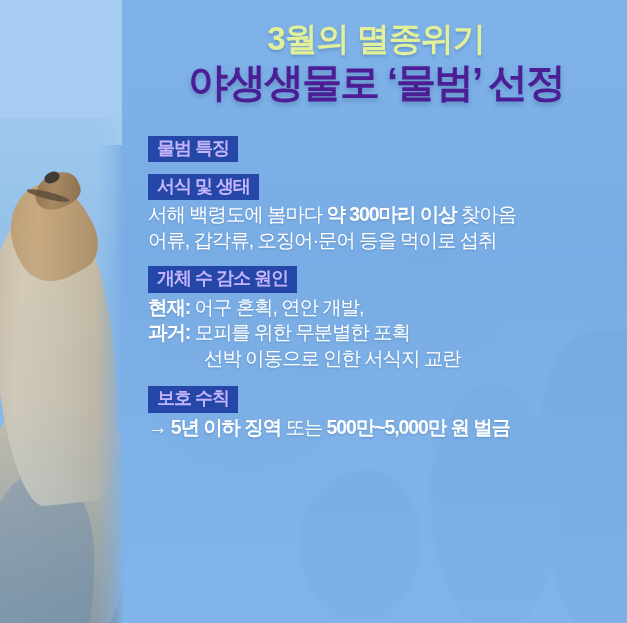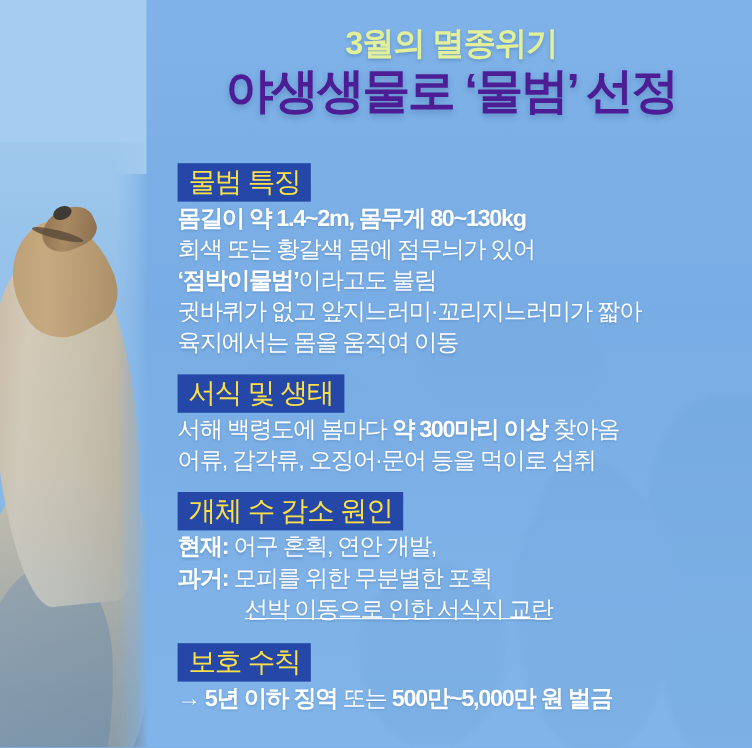--- a/index.html
+++ b/index.html
@@ -127,21 +127,21 @@
     position: absolute; inset: 0;
     background: linear-gradient(180deg, rgba(125,177,230,0) 0%, rgba(125,177,230,.10) 55%, rgba(125,177,230,.42) 100%);
   }
 
   
   .title-block {
     position: absolute; left: 137px; top: 22px; width: 478px;
     text-align: center;
   }
   .title-kicker {
-    font-size: 27px;
+    font-size: 33px;
     font-weight: 700;
     letter-spacing: -1px;
     color: #e2f09a;
     line-height: 1.06;
     text-shadow: 0 2px 3px rgba(40,80,130,.30);
   }
   .title-main {
     margin-top: 3px;
     font-size: 40px;
     font-weight: 700;
@@ -152,40 +152,40 @@
   }
 
   
   .content { position: absolute; left: 148px; top: 136px; width: 472px; }
 
   .section { margin-bottom: 9px; }
 
   .badge {
     display: inline-block;
     background: #2447a8;
-    color: #fde047;
-    font-size: 23px;
-    font-weight: 400;
+    color: #c4b5fd;
+    font-size: 18px;
+    font-weight: 700;
     letter-spacing: -1px;
     padding: 2px 9px 3px 9px;
     line-height: 1.18;
   }
 
   .lines { margin-top: 2px; }
 
   .line {
     color: #ffffff;
     font-size: 19.5px;
     letter-spacing: -1.1px;
     line-height: 1.33;
     font-weight: 400;
     text-shadow: 0 1px 2px rgba(40,80,130,.28);
     white-space: nowrap;
   }
-  .line.indent { padding-left: 56px; text-decoration: underline; }
+  .line.indent { padding-left: 56px; }
   .line .bold { font-weight: 700; }
   .line .reg  { font-weight: 400; }
 
   
   .sec-feature { margin-bottom: 12px; }
   .sec-habitat { margin-bottom: 12px; }
   .sec-decline { margin-bottom: 14px; }
   .sec-rules   { margin-bottom: 0; }
 </style>
 </head>
@@ -222,27 +222,20 @@
 
   <div class="title-block">
     <div class="title-kicker">3월의 멸종위기</div>
     <div class="title-main">야생생물로 ‘물범’ 선정</div>
   </div>
 
   <div class="content">
 
     <div class="section sec-feature">
       <div class="badge">물범 특징</div>
-      <div class="lines">
-          <div class="line"><span class="bold">몸길이 약 1.4~2m, 몸무게 80~130kg</span></div>
-          <div class="line"><span class="reg">회색 또는 황갈색 몸에 점무늬가 있어</span></div>
-          <div class="line"><span class="bold">‘점박이물범’</span><span class="reg">이라고도 불림</span></div>
-          <div class="line"><span class="reg">귓바퀴가 없고 앞지느러미·꼬리지느러미가 짧아</span></div>
-          <div class="line"><span class="reg">육지에서는 몸을 움직여 이동</span></div>
-        </div>
     </div>
 
     <div class="section sec-habitat">
       <div class="badge">서식 및 생태</div>
       <div class="lines">
           <div class="line"><span class="reg">서해 백령도에 봄마다 </span><span class="bold">약 300마리 이상</span><span class="reg"> 찾아옴</span></div>
           <div class="line"><span class="reg">어류, 갑각류, 오징어·문어 등을 먹이로 섭취</span></div>
         </div>
     </div>
 

